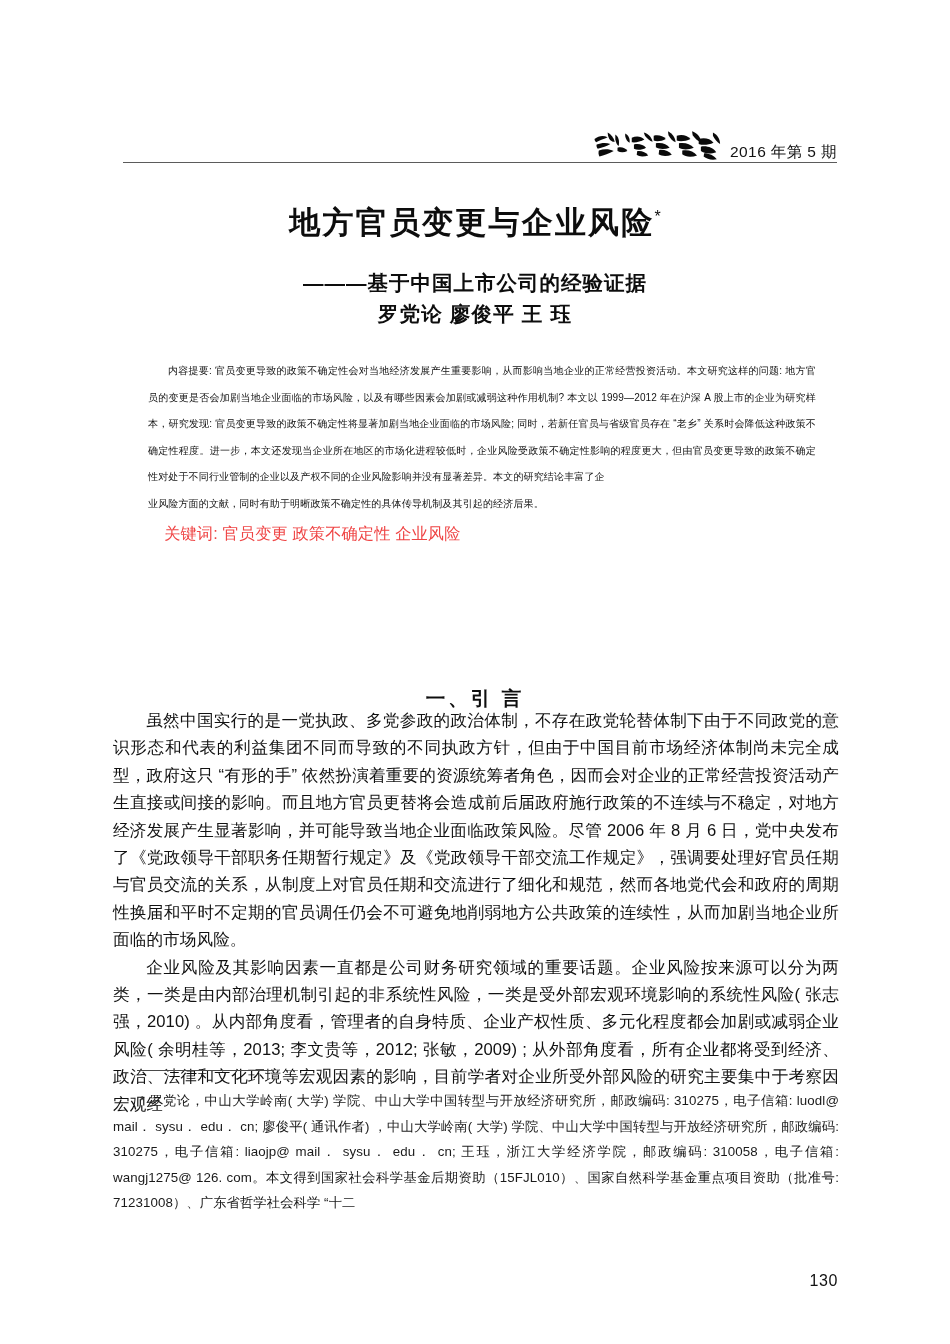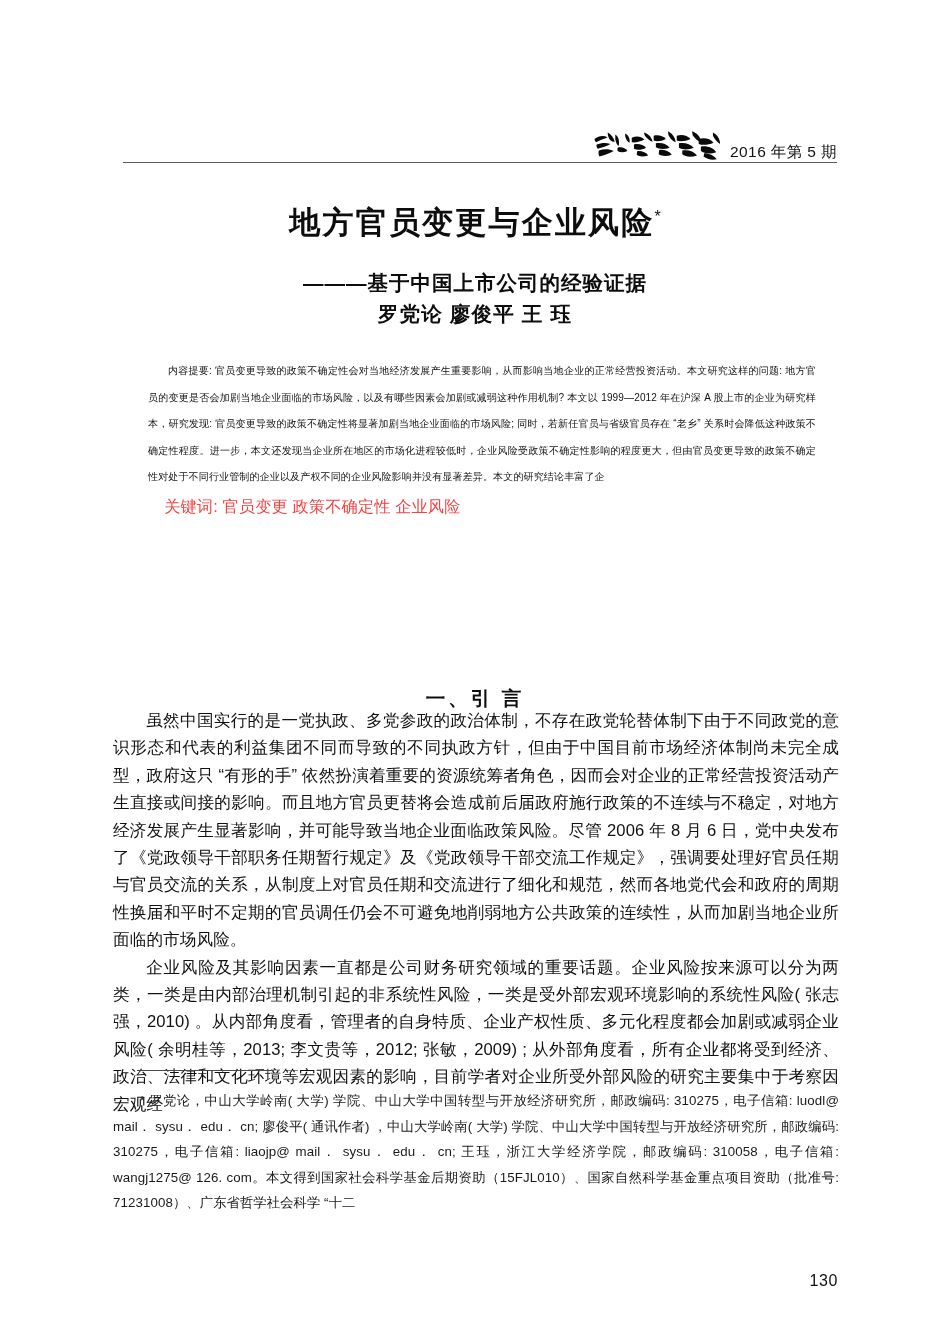--- a/index.html
+++ b/index.html
@@ -232,20 +232,21 @@
     <div class="issue-line">2016 年第 5 期</div>
   </div>
   <div class="rule-top"></div>
 
   <h1 class="title-main"><span>地方官员变更与企业风险</span><span class="star">*</span></h1>
   <h2 class="title-sub">———基于中国上市公司的经验证据</h2>
   <div class="authors">罗党论 廖俊平 王 珏</div>
 
   <div class="abstract-block">
     <p class="abstract-para indent">内容提要: 官员变更导致的政策不确定性会对当地经济发展产生重要影响，从而影响当地企业的正常经营投资活动。本文研究这样的问题: 地方官员的变更是否会加剧当地企业面临的市场风险，以及有哪些因素会加剧或减弱这种作用机制? 本文以 1999—2012 年在沪深 A 股上市的企业为研究样本，研究发现: 官员变更导致的政策不确定性将显著加剧当地企业面临的市场风险; 同时，若新任官员与省级官员存在 “老乡” 关系时会降低这种政策不确定性程度。进一步，本文还发现当企业所在地区的市场化进程较低时，企业风险受政策不确定性影响的程度更大，但由官员变更导致的政策不确定性对处于不同行业管制的企业以及产权不同的企业风险影响并没有显著差异。本文的研究结论丰富了企</p>
+    <p class="abstract-para">业风险方面的文献，同时有助于明晰政策不确定性的具体传导机制及其引起的经济后果。</p>
     <p class="keywords">关键词: 官员变更 政策不确定性 企业风险</p>
   </div>
 
   <h3 class="section-heading">一、引 言</h3>
 
   <div class="body-block">
     <p class="body-para">虽然中国实行的是一党执政、多党参政的政治体制，不存在政党轮替体制下由于不同政党的意识形态和代表的利益集团不同而导致的不同执政方针，但由于中国目前市场经济体制尚未完全成型，政府这只 “有形的手” 依然扮演着重要的资源统筹者角色，因而会对企业的正常经营投资活动产生直接或间接的影响。而且地方官员更替将会造成前后届政府施行政策的不连续与不稳定，对地方经济发展产生显著影响，并可能导致当地企业面临政策风险。尽管 2006 年 8 月 6 日，党中央发布了《党政领导干部职务任期暂行规定》及《党政领导干部交流工作规定》，强调要处理好官员任期与官员交流的关系，从制度上对官员任期和交流进行了细化和规范，然而各地党代会和政府的周期性换届和平时不定期的官员调任仍会不可避免地削弱地方公共政策的连续性，从而加剧当地企业所面临的市场风险。</p>
     <p class="body-para">企业风险及其影响因素一直都是公司财务研究领域的重要话题。企业风险按来源可以分为两类，一类是由内部治理机制引起的非系统性风险，一类是受外部宏观环境影响的系统性风险( 张志强，2010) 。从内部角度看，管理者的自身特质、企业产权性质、多元化程度都会加剧或减弱企业风险( 余明桂等，2013; 李文贵等，2012; 张敏，2009) ; 从外部角度看，所有企业都将受到经济、政治、法律和文化环境等宏观因素的影响，目前学者对企业所受外部风险的研究主要集中于考察因宏观经</p>
   </div>
 

